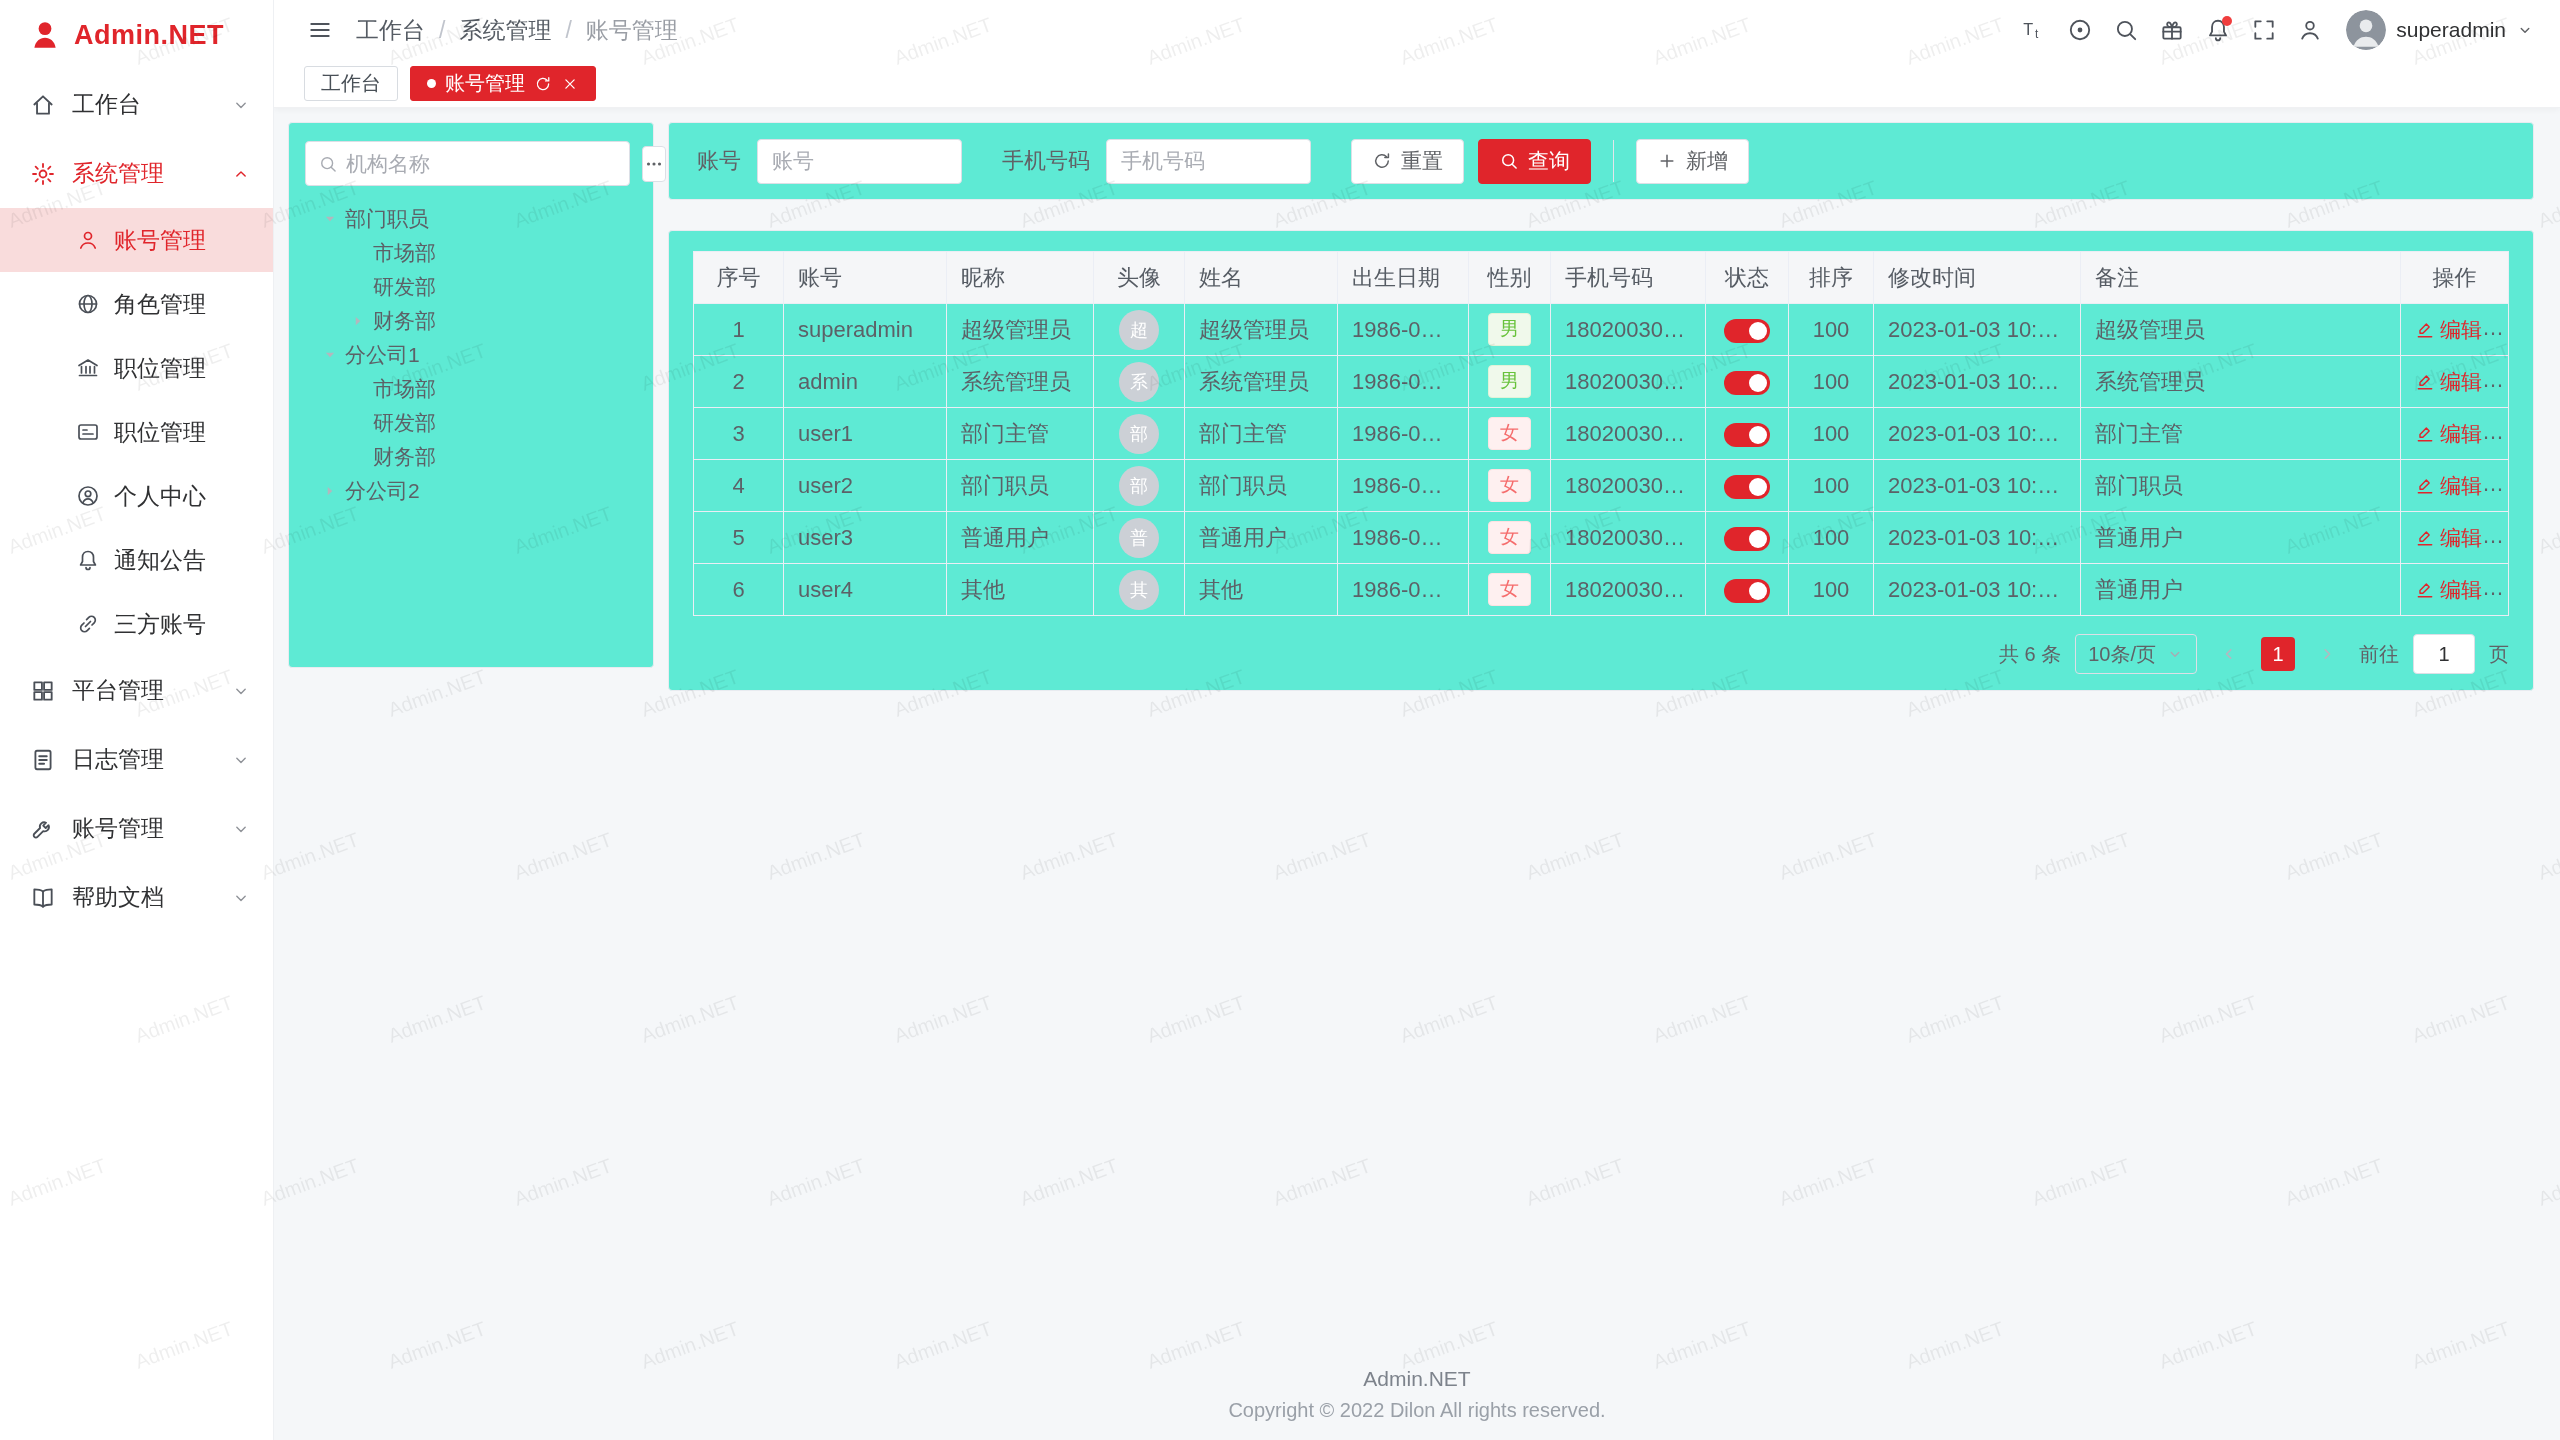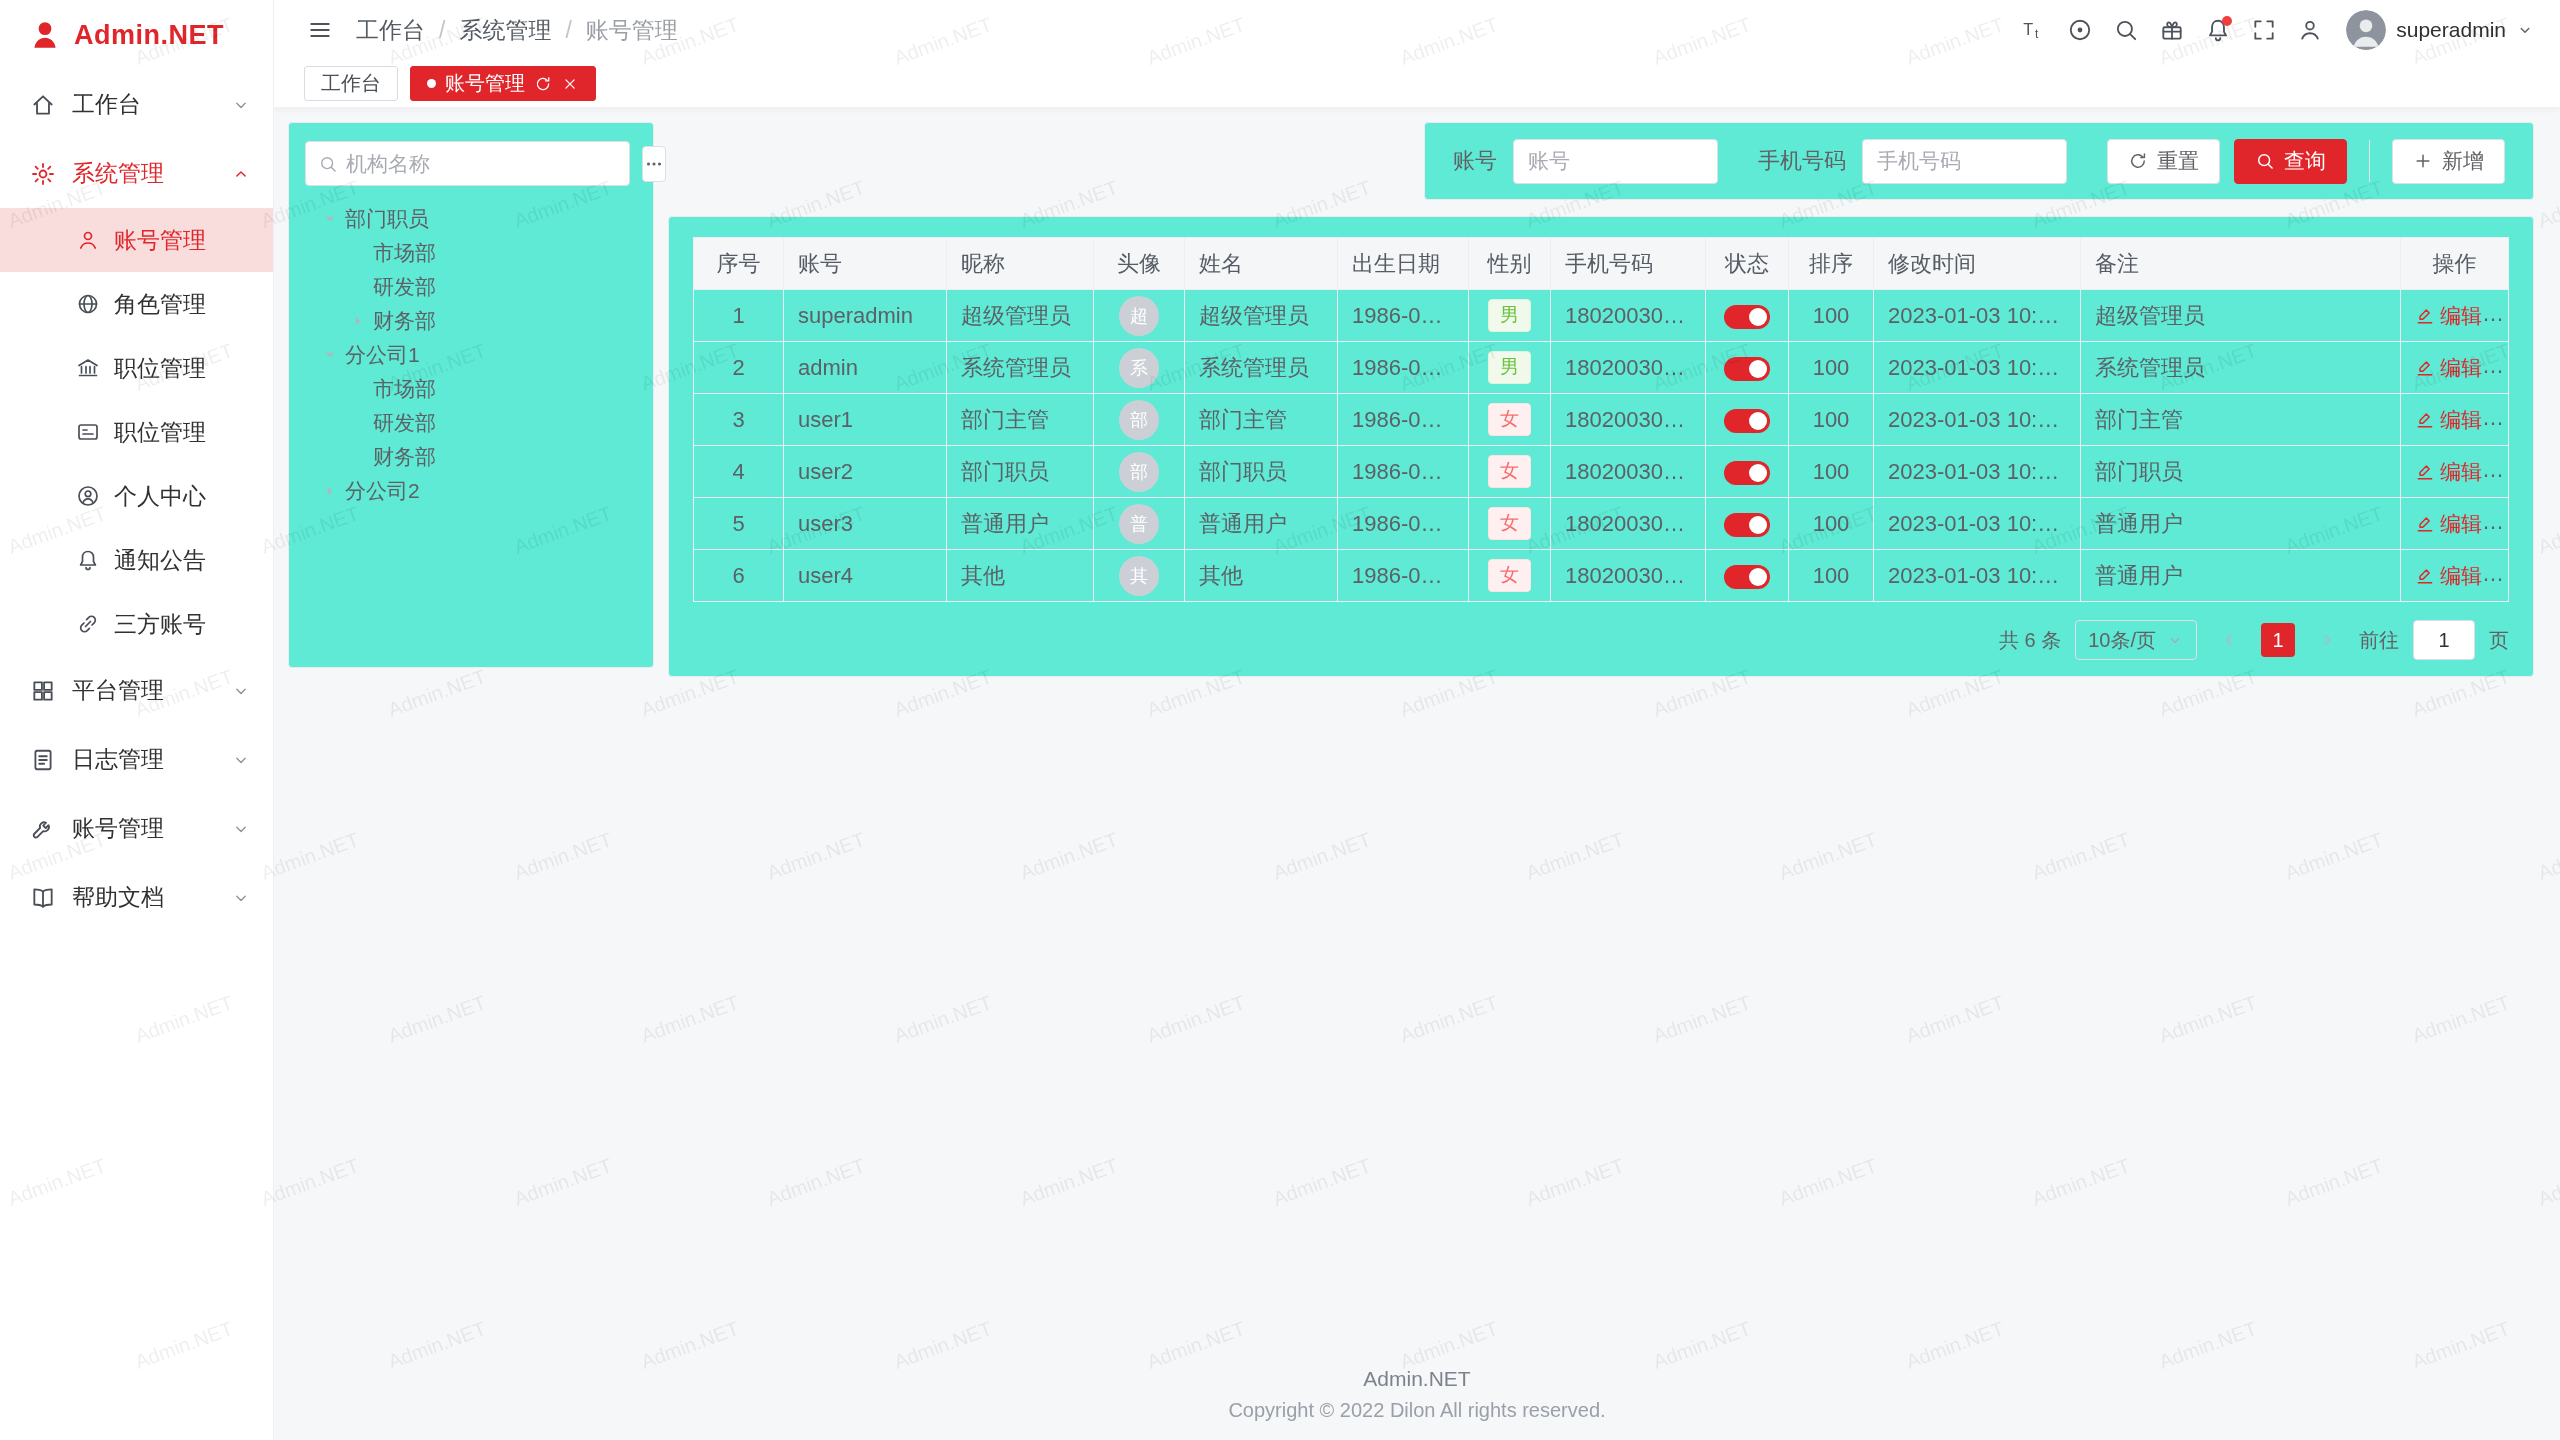--- a/index.html
+++ b/index.html
@@ -85,21 +85,21 @@
   .more-btn .ic{ width:22px; height:22px; }
   .tree-item{ height:34px; display:flex; align-items:center; font-size:21px; color:#5c6167;
     cursor:pointer; border-radius:3px; }
   .caret{ width:26px; height:26px; display:inline-flex; align-items:center; justify-content:center;
     color:#b3b7bd; }
   .caret .ic{ width:18px; height:18px; }
   .caret.empty{ visibility:hidden; }
   .tree-label{ margin-left:2px; }
 
   
-  .right-col{ flex:1; display:flex; flex-direction:column; gap:16px; min-width:0;align-items:flex-end; }
+  .right-col{ flex:1; display:flex; flex-direction:column; gap:30px; min-width:0; }
   .filter-card{ height:78px; display:flex; align-items:center; padding:0 28px; gap:0; flex:none; }
   .f-label{ font-size:22px; color:#606266; margin-right:16px; white-space:nowrap; }
   .f-input{ width:205px; height:45px; border:1px solid #dcdfe6; border-radius:4px; padding:0 14px;
     font-size:21px; color:#303133; outline:none; font-family:inherit; }
   .f-input::placeholder{ color:#a8abb2; }
   .gap-lg{ width:40px; flex:none; }
   .gap-sm{ width:14px; flex:none; }
   .btn{ height:45px; padding:0 20px; border-radius:4px; font-size:21px; display:inline-flex;
     align-items:center; gap:9px; cursor:pointer; border:1px solid #dcdfe6; background:#fff;
     color:#606266; font-family:inherit; white-space:nowrap; }

